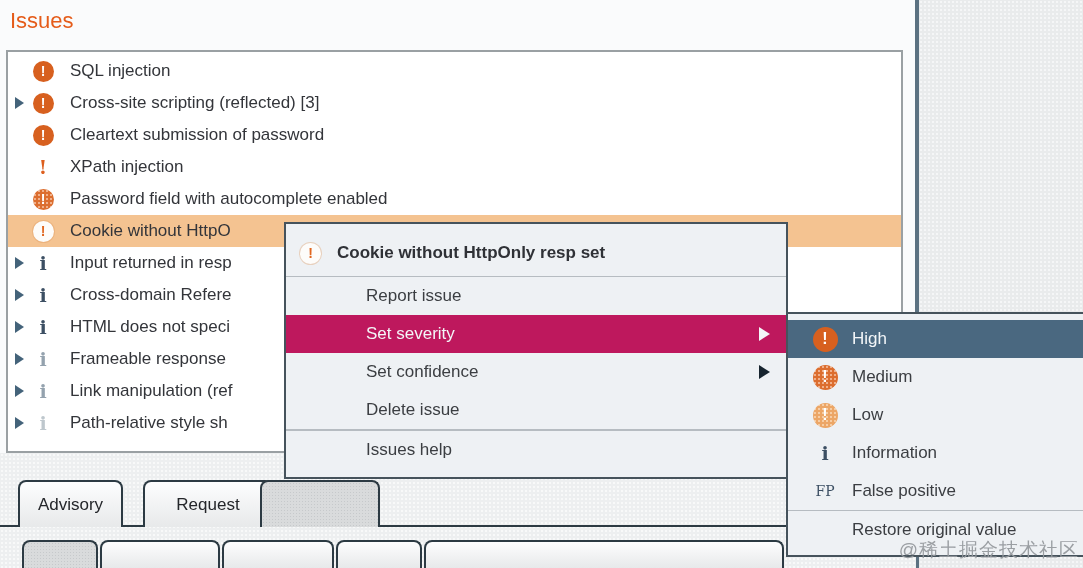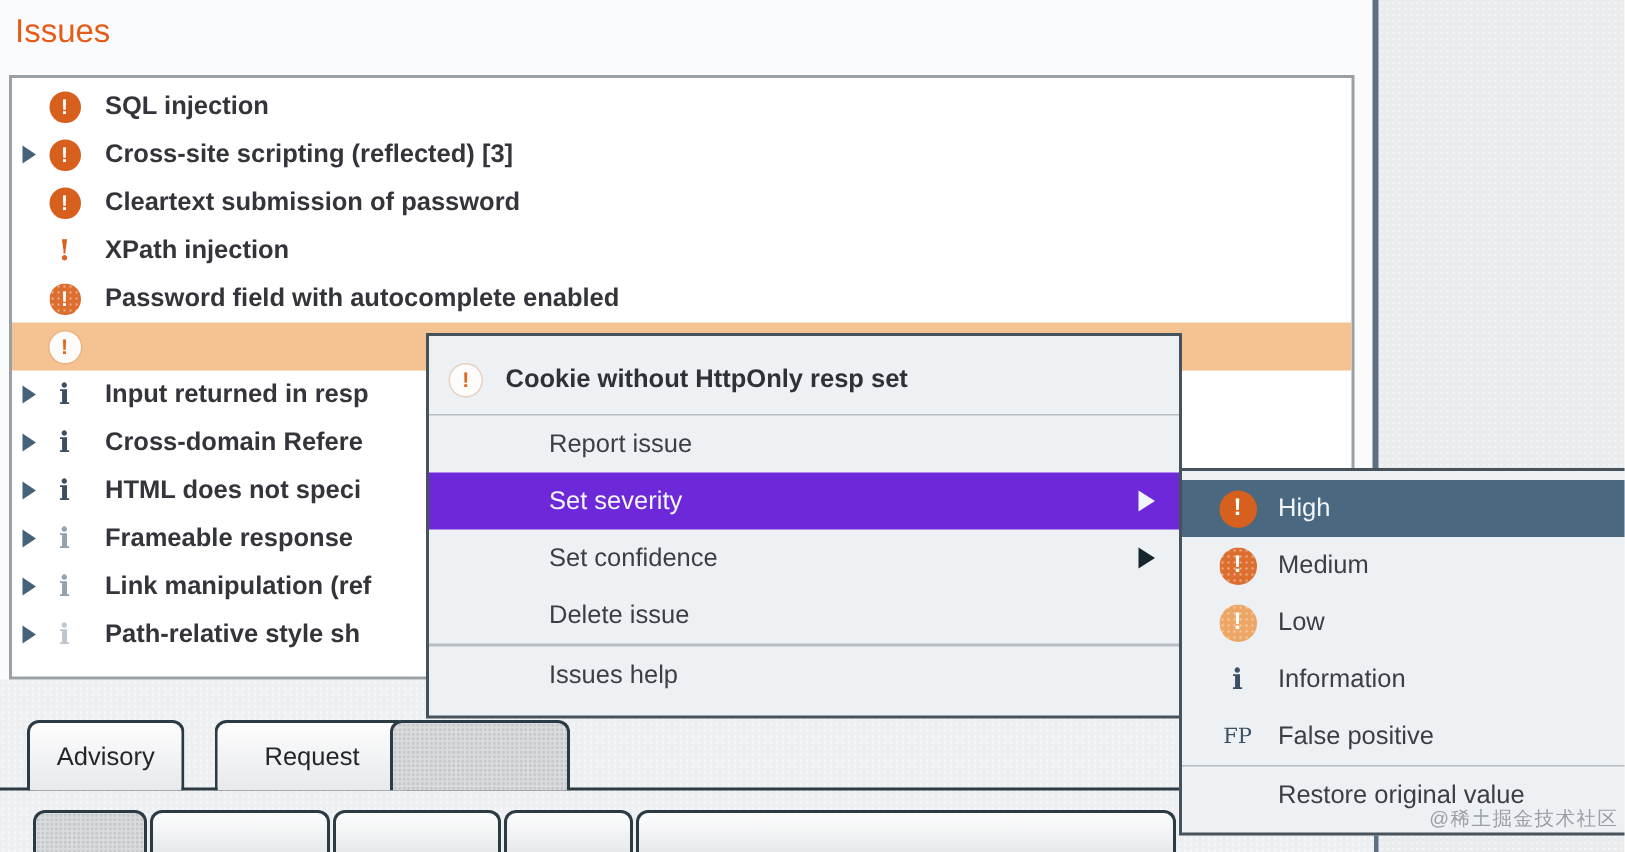--- a/index.html
+++ b/index.html
@@ -40,21 +40,21 @@
     padding-top:3px;overflow:hidden;z-index:2;
   }
   .issue-row{
     display:flex;align-items:center;height:32px;padding-left:2px;
     font-size:17px;color:#33353a;white-space:nowrap;
   }
   .issue-row.selected{background:#f4c391;}
   .tri-slot{width:18px;display:flex;align-items:center;justify-content:center;flex:0 0 18px;}
   .tri{width:0;height:0;border-top:6px solid transparent;border-bottom:6px solid transparent;border-left:9px solid #44637a;}
   .icon-slot{width:30px;display:flex;align-items:center;justify-content:center;flex:0 0 30px;}
-  .issue-label{margin-left:12px;font-weight:bold;}
+  .issue-label{margin-left:12px;}
   
   .sev{width:21px;height:21px;border-radius:50%;display:flex;align-items:center;justify-content:center;
        font-weight:bold;font-size:14px;line-height:1;color:#fff;}
   .sev-high{background:#d7601f;}
   .sev-med{background:#dc6e2f;background-image:radial-gradient(#f0b08a 1px,transparent 1px);background-size:4px 4px;}
   .sev-low{background:#fdfcfa;color:#e0661f;box-shadow:0 0 0 1px rgba(220,150,90,.35);}
   .sev-low-menu{background:#eca666;background-image:radial-gradient(#f6cda4 1px,transparent 1px);background-size:4px 4px;}
   .bang-bare{font-weight:bold;font-size:19px;color:#dd5f1e;font-family:"DejaVu Serif",serif;}
   .info-i{font-family:"DejaVu Serif",serif;font-weight:bold;font-size:19px;color:#3c4f63;line-height:1;}
   .info-i.faded{color:#94a2ae;}
@@ -85,42 +85,42 @@
   .menu-header{
     height:46px;display:flex;align-items:center;padding-left:14px;
     font-weight:bold;color:#2f3136;
   }
   .menu-header .sev{margin-right:16px;}
   .menu-sep{height:1px;background:#b6bcc1;margin:0;}
   .menu-item{
     position:relative;height:38px;display:flex;align-items:center;
     padding-left:80px;
   }
-  .menu-item.hl{background:#6d28d9;color:#f3f6f8;}
+  .menu-item.hl{background:#be185d;color:#f3f6f8;}
   .arrow{
     position:absolute;right:16px;top:50%;transform:translateY(-50%);
     width:0;height:0;border-top:7px solid transparent;border-bottom:7px solid transparent;
     border-left:11px solid #16242e;
   }
   .menu-item.hl .arrow{border-left-color:#f3f6f8;}
   
   .submenu{
     position:absolute;left:786px;top:312px;width:302px;
     background:#eef1f4;border:2px solid #46535c;box-sizing:border-box;
     padding:6px 0;z-index:21;font-size:17px;color:#3b3e42;
   }
   .sub-item{height:38px;display:flex;align-items:center;padding-left:22px;}
   .sub-item.hl{background:#4a6880;color:#f3f6f8;}
   .sub-item .icon-slot{margin-right:12px;}
   .sub-item .sev{width:25px;height:25px;font-size:16px;}
   .sub-item.indent-only{padding-left:64px;}
   
   .watermark{
     position:absolute;right:4px;top:537px;z-index:50;
-    font-size:13px;color:rgba(150,154,158,0.95);letter-spacing:1px;
+    font-size:19px;color:rgba(150,154,158,0.95);letter-spacing:1px;
   }
 </style>
 </head>
 <body>
 
 <div class="right-panel"></div>
 <div class="v-divider"></div>
 <div class="bottom-band"></div>
 
 <div class="page-title">Issues</div>
@@ -167,20 +167,21 @@
         <span class="sev sev-med">!</span>
       </span>
     <span class="issue-label">Password field with autocomplete enabled</span>
   </div>
 
   <div class="issue-row selected">
     <span class="tri-slot"></span>
     <span class="icon-slot">
         <span class="sev sev-low">!</span>
       </span>
+    <span class="issue-label">Cookie without HttpO</span>
   </div>
 
   <div class="issue-row">
     <span class="tri-slot">
         <span class="tri"></span>
       </span>
     <span class="icon-slot">
         <span class="info-i">i</span>
       </span>
     <span class="issue-label">Input returned in resp</span>

